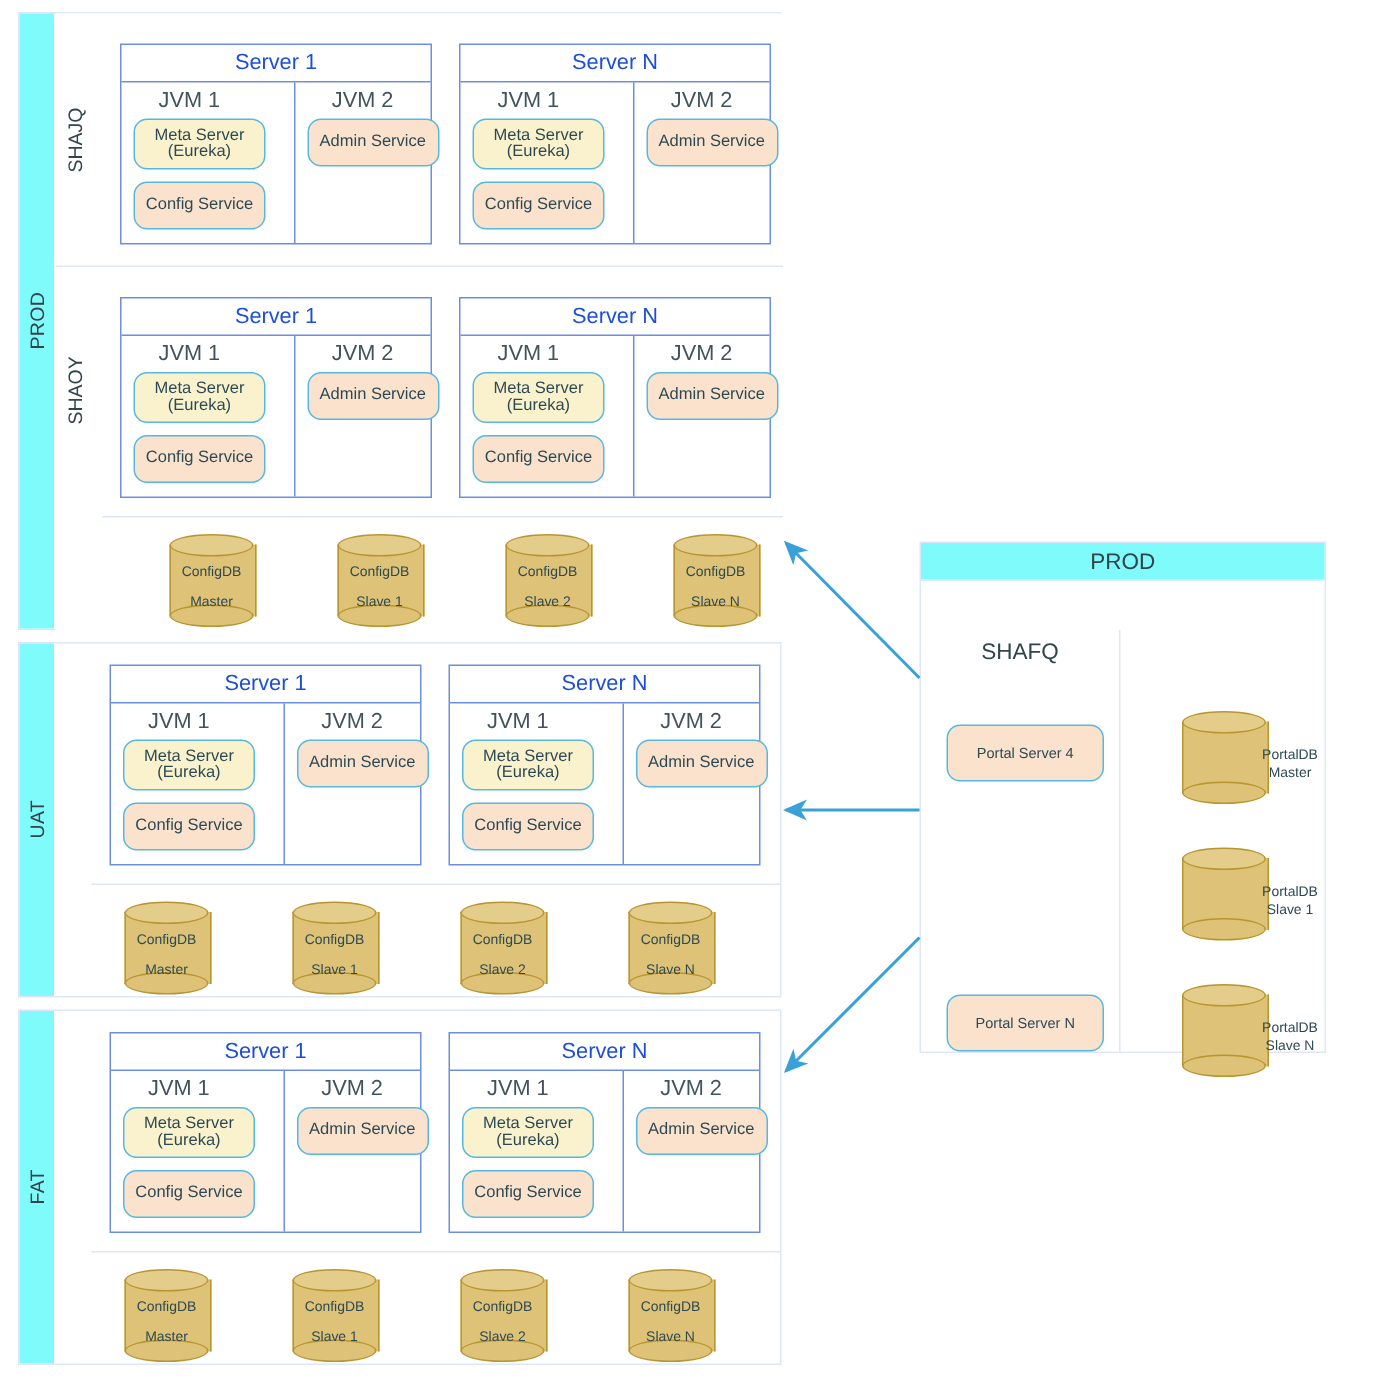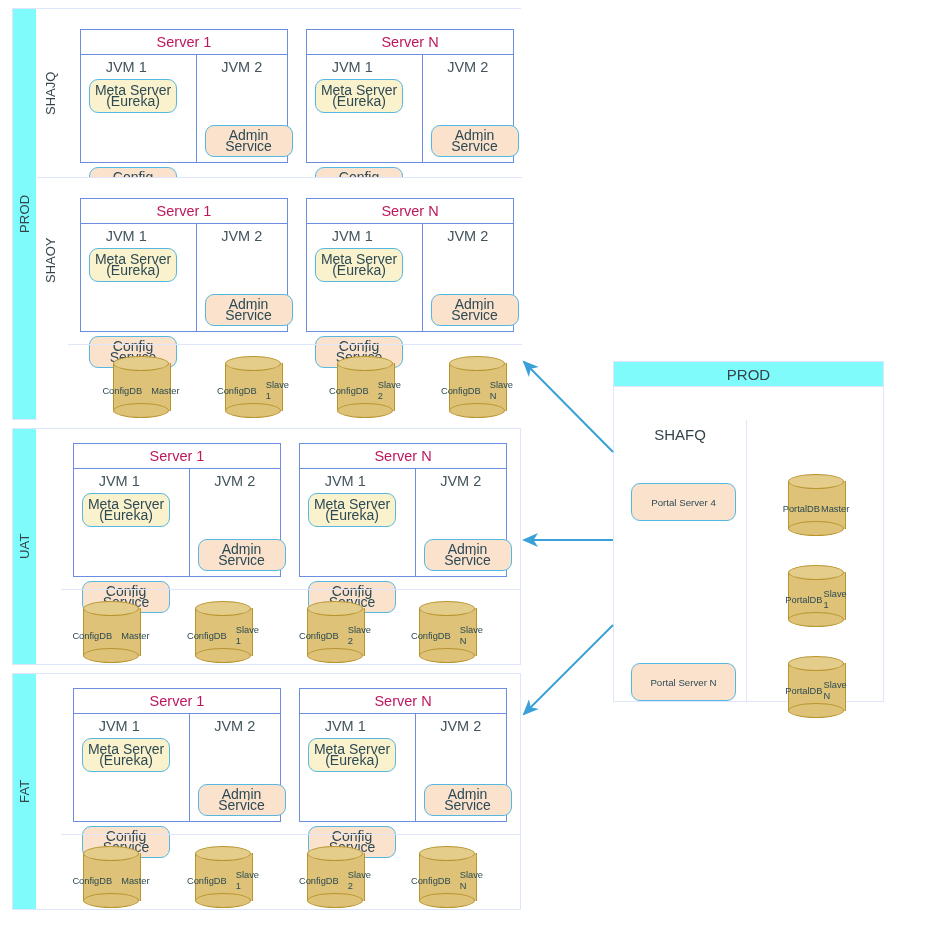--- a/index.html
+++ b/index.html
@@ -21,45 +21,45 @@
   
   .region{position:absolute;box-sizing:border-box;border:1px solid #dfe6fb;background:#fff;}
   .region-label{position:absolute;left:0;top:0;bottom:0;width:26px;
        display:flex;align-items:center;justify-content:center;
        font-size:13px;color:#33454b;
        writing-mode:vertical-rl;transform:rotate(180deg);white-space:nowrap;}
 
   
   .server{position:absolute;box-sizing:border-box;border:1px solid #6c8ee0;background:#ffffff;}
   .server-title{height:25px;line-height:25px;text-align:center;font-size:14.5px;
-       color:#be185d;border-bottom:1px solid #6c8ee0;box-sizing:border-box;}
+       color:#1d4ed8;border-bottom:1px solid #6c8ee0;box-sizing:border-box;}
   .jvm-row{display:flex;height:calc(100% - 25px);box-sizing:border-box;gap:24px;}
   .jvm{flex:1;box-sizing:border-box;position:relative;padding-top:2px;}
   .jvm + .jvm{border-left:1px solid #6c8ee0;}
   .jvm-title{text-align:center;font-size:14.5px;color:#42545b;line-height:20px;height:21px;}
 
   
   .chip{position:absolute;box-sizing:border-box;border:1.6px solid #56b8e0;
         border-radius:9px;display:flex;align-items:center;justify-content:center;
-        text-align:center;font-size:14px;line-height:11.5px;color:#2d4a54;}
+        text-align:center;font-size:11px;line-height:11.5px;color:#2d4a54;}
   .chip.yellow{background:#faf2cd;}
-  .chip.peach{background:#fbe2cd;margin-top:46px;}
+  .chip.peach{background:#fbe2cd;}
 
   
   .cyl{position:absolute;width:56px;height:62px;}
   .cyl .body{position:absolute;left:0;top:7px;width:56px;height:48px;
         background:#ddc277;border-left:1.3px solid #b9952f;border-right:1.3px solid #b9952f;}
   .cyl .top{position:absolute;left:0;top:0;width:56px;height:15px;border-radius:50%;
         background:#e4cd8b;border:1.3px solid #b9952f;box-sizing:border-box;}
   .cyl .bot{position:absolute;left:0;top:47px;width:56px;height:15px;border-radius:50%;
         background:#ddc277;border:1.3px solid #b9952f;box-sizing:border-box;}
   .cyl .txt{position:absolute;left:0;top:12px;width:56px;height:46px;
-        display:flex;flex-direction:row;align-items:center;justify-content:center;
+        display:flex;flex-direction:column;align-items:center;justify-content:center;
         gap:9px;font-size:9.3px;color:#2d4a54;line-height:11px;z-index:3;}
-  .cyl.tight .txt{gap:1px;}
+  .cyl.tight .txt{gap:1px;padding-left:44px;}
 
   
   .rpanel{position:absolute;box-sizing:border-box;border:1px solid #dfe6fb;background:#fff;}
   .rpanel-head{height:25px;line-height:25px;text-align:center;background:#7ffbfb;
        font-size:15px;color:#33454b;border-bottom:1px solid #dfe6fb;box-sizing:border-box;}
   .rpanel-body{position:absolute;left:0;right:0;top:26px;bottom:0;display:flex;}
   .rcol{box-sizing:border-box;position:relative;margin-top:32px;}
   .rcol.left{width:133px;border-right:1px solid #dfe6fb;}
   .rcol.right{flex:1;}
   .rcol-title{text-align:center;font-size:15px;color:#33454b;margin-top:6px;}

